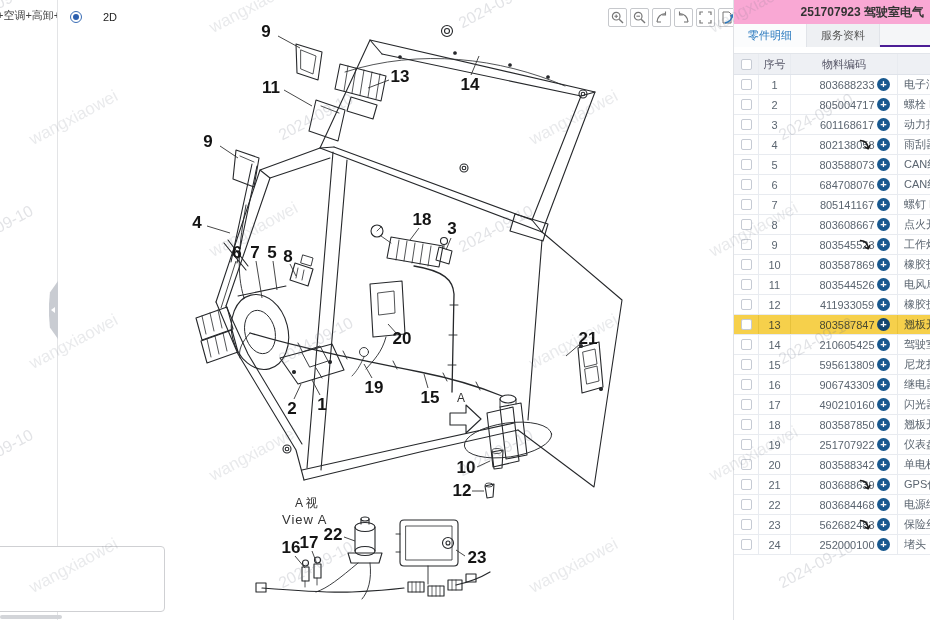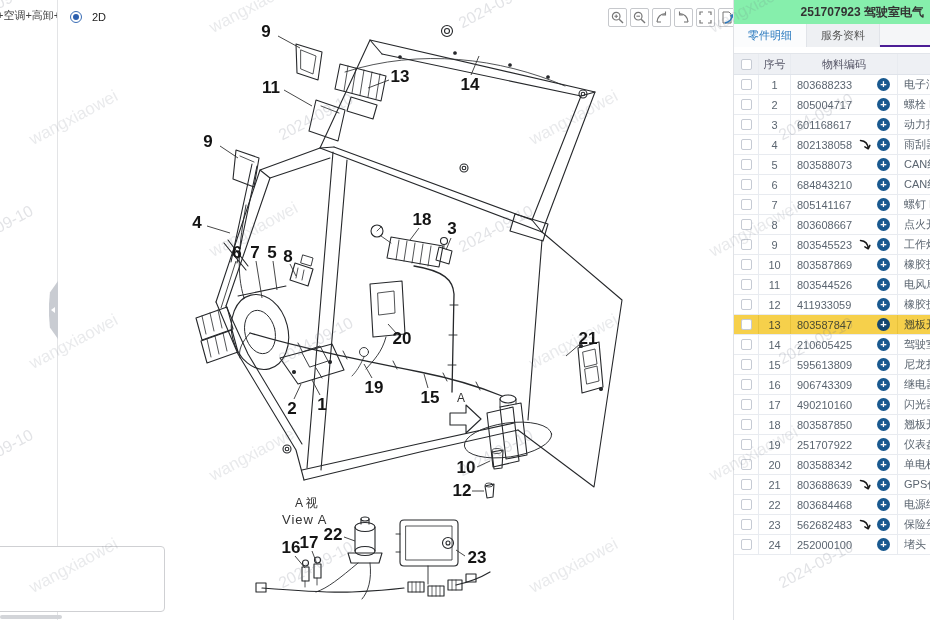--- a/index.html
+++ b/index.html
@@ -8,52 +8,52 @@
 
   
   .canvas { position:absolute; left:0; top:0; width:733px; height:620px; background:#fff; }
   .tree-divider { position:absolute; left:57px; top:0; width:1px; height:620px; background:#e3e4e6; }
   .tree-label { position:absolute; left:-3px; top:8px; font-size:11px; color:#444;
                 white-space:nowrap; width:60px; overflow:hidden; }
   .collapse-handle { position:absolute; left:49px; top:281px; width:9px; height:58px;
                      background:#c9ccd2; clip-path:polygon(100% 0,100% 100%,10% 80%,0 60%,0 40%,10% 20%); }
   .collapse-handle::after { content:""; position:absolute; left:2px; top:26px; width:0; height:0;
                      border-top:3px solid transparent; border-bottom:3px solid transparent; border-right:4px solid #fff; }
-  .mode-2d { position:absolute; left:70px; top:11px; display:flex; align-items:center; gap:10px; font-size:11px; color:#222; }
+  .mode-2d { position:absolute; left:70px; top:11px; display:flex; align-items:center; gap:21px; font-size:11px; color:#222; }
   .radio { width:12px; height:12px; border:1px solid #3a6db5; border-radius:50%; position:relative; background:#fff; }
   .radio::after { content:""; position:absolute; left:2px; top:2px; width:6px; height:6px; border-radius:50%; background:#2b5fae; }
 
   .dg-toolbar { position:absolute; left:608px; top:8px; display:flex; gap:3px; }
   .tbtn { width:19px; height:19px; border:1px solid #c6c8cc; border-radius:2px; background:#fff;
           display:flex; align-items:center; justify-content:center; cursor:pointer; }
   .tbtn svg { display:block; }
 
   .diagram-svg { position:absolute; left:0; top:0; z-index:1; }
 
   .navigator-box { position:absolute; left:-6px; top:546px; width:171px; height:66px;
                    background:#fff; border:1px solid #cfd0d3; border-radius:4px; z-index:2; }
   .hscroll-thumb { position:absolute; left:0px; top:615px; width:62px; height:4px; background:#d3d5d9; border-radius:2px; z-index:3; }
 
   
   .right-panel { position:absolute; left:733px; top:0; width:197px; height:620px; background:#fff;
                  border-left:1px solid #e0e2e6; }
-  .rp-title { height:24px; line-height:24px; background:#86efac; text-align:right; padding-right:6px;
+  .rp-title { height:24px; line-height:24px; background:#f9a8d4; text-align:right; padding-right:6px;
               font-size:12px; font-weight:bold; color:#333; white-space:nowrap; overflow:hidden; }
   .rp-tabs { height:23px; background:#f5f6f8; border-bottom:2px solid #4c1d95; display:flex; }
   .rp-tab { width:73px; height:23px; line-height:22px; text-align:center; font-size:11px; color:#555;
             border-right:1px solid #e1e4e9; cursor:pointer; background:#eef0f3; }
   .rp-tab.active { background:#fbfcfd; color:#2878be; }
 
   .ptable { margin-top:6px; font-size:11px; color:#5b6570; }
   .tr { display:grid; grid-template-columns:25px 32px 107px 1fr; height:20px; border-bottom:1px solid #e8ebf0; }
   .tr.head { height:22px; background:#eef0f4; border-top:1px solid #e2e5ea; border-bottom:1px solid #dfe3ea; color:#556; }
   .td { display:flex; align-items:center; justify-content:center; border-right:1px solid #e8ebf0;
         overflow:hidden; white-space:nowrap; position:relative; }
   .td.name { justify-content:flex-start; padding-left:6px; border-right:none; }
-  .td.code { justify-content:flex-start; padding-left:6px; }
+  .td.code { justify-content:center; padding-left:6px; }
   .box { width:11px; height:11px; border:1px solid #c6cbd4; border-radius:2px; background:#fff; display:inline-block; }
   .plus { position:absolute; right:7px; top:50%; margin-top:-6.5px; width:13px; height:13px; border-radius:50%;
           background:#19598f; color:#fff; font-size:11px; line-height:12px; text-align:center; font-weight:bold; cursor:pointer; }
   .tr.hl .plus { background:#14466f; }
   .jmp { position:absolute; right:26px; top:50%; margin-top:-6px; width:12px; height:12px; cursor:pointer; }
   .tr.hl { background:#f6d04b; color:#4a4a30; }
   .tr.hl .td { border-right-color:#e7c23c; border-bottom-color:#e7c23c; }
 
   
   .wm-layer { position:absolute; inset:0; z-index:40; pointer-events:none; overflow:hidden; }
@@ -379,21 +379,21 @@
             <span class="plus">+</span>
           </div>
           <div class="td name">CAN组合</div>
         </div>
         <div class="tr">
           <div class="td">
             <span class="box"></span>
           </div>
           <div class="td">6</div>
           <div class="td code">
-            <span>684843210</span>
+            <span>684708076</span>
             <span class="plus">+</span>
           </div>
           <div class="td name">CAN组合</div>
         </div>
         <div class="tr">
           <div class="td">
             <span class="box"></span>
           </div>
           <div class="td">7</div>
           <div class="td code">

